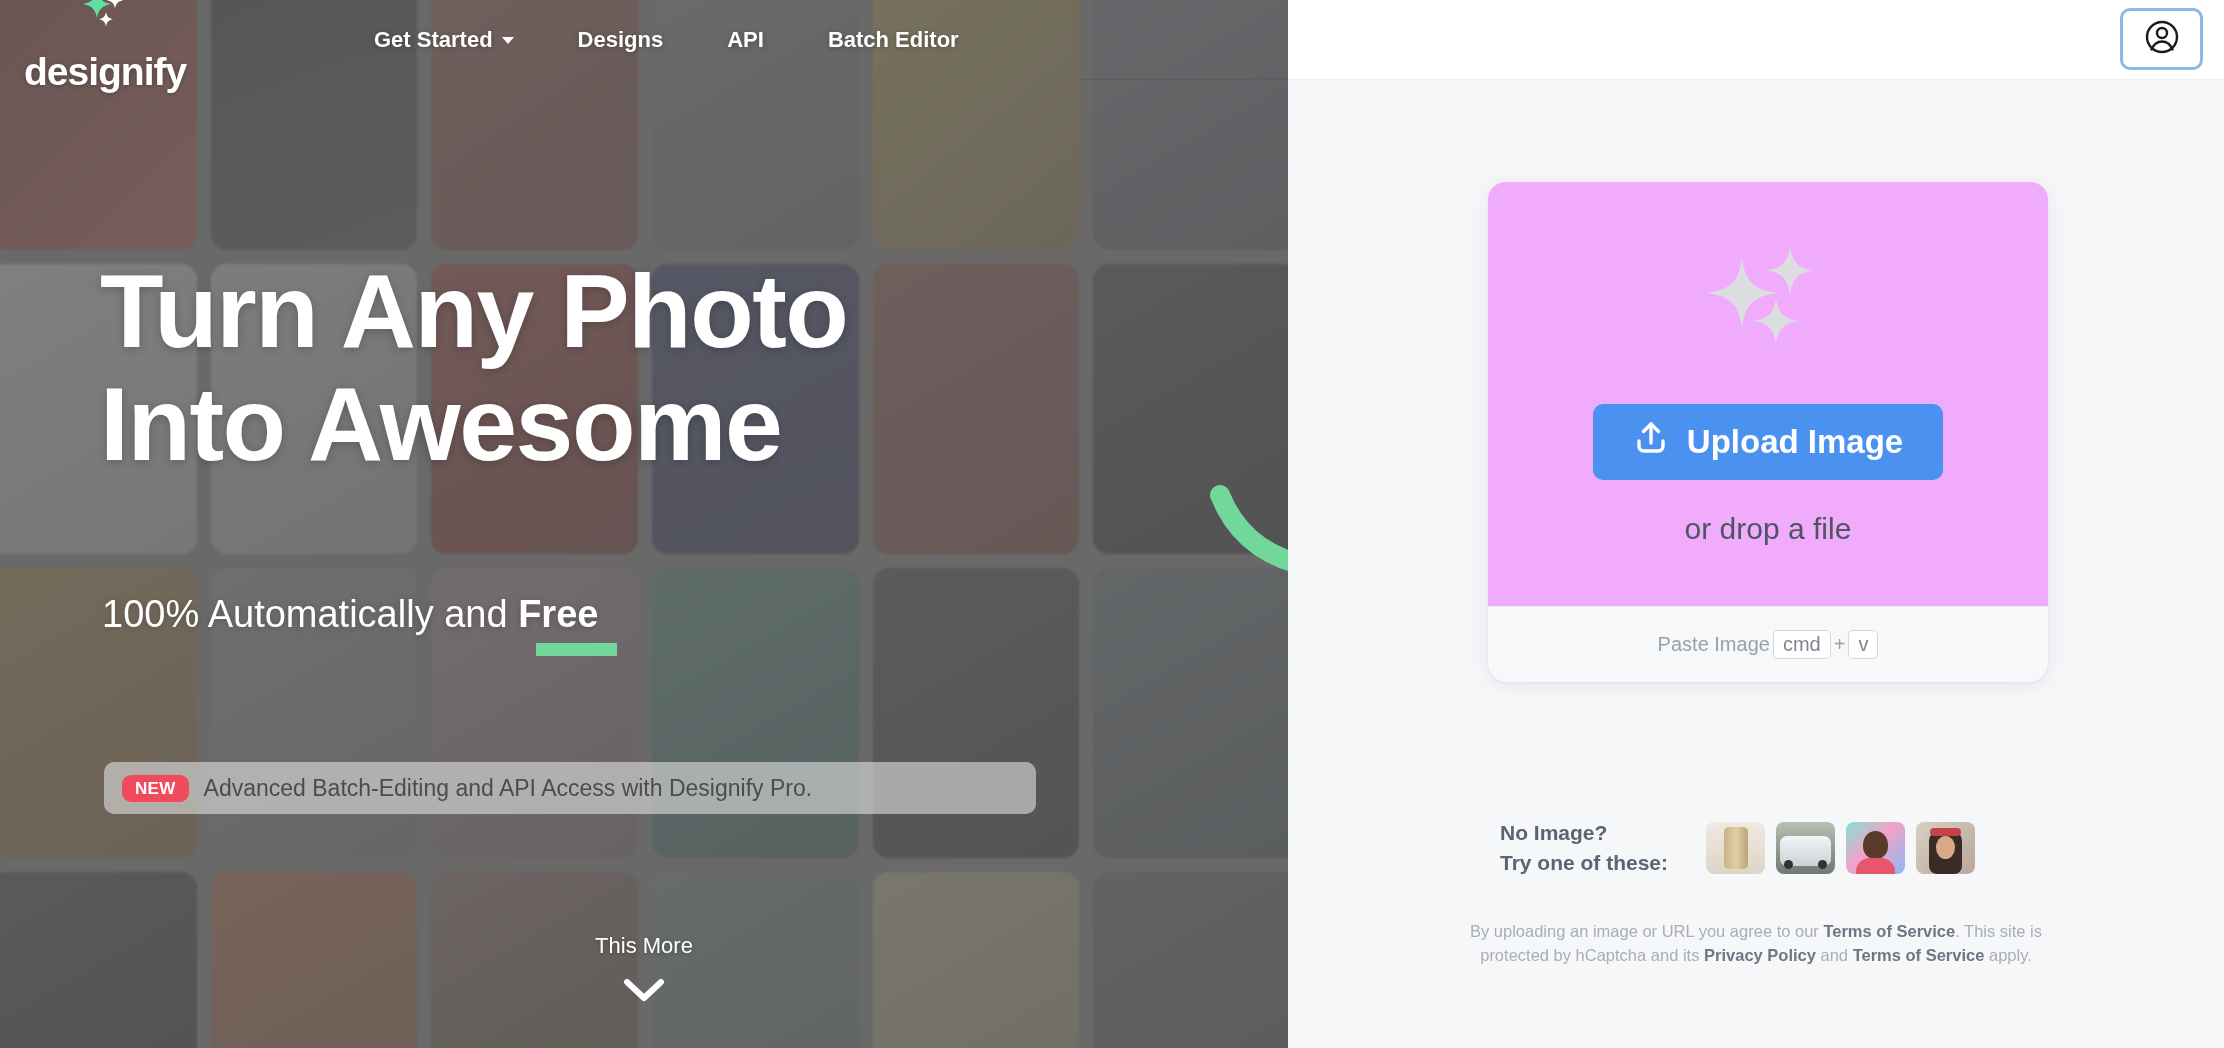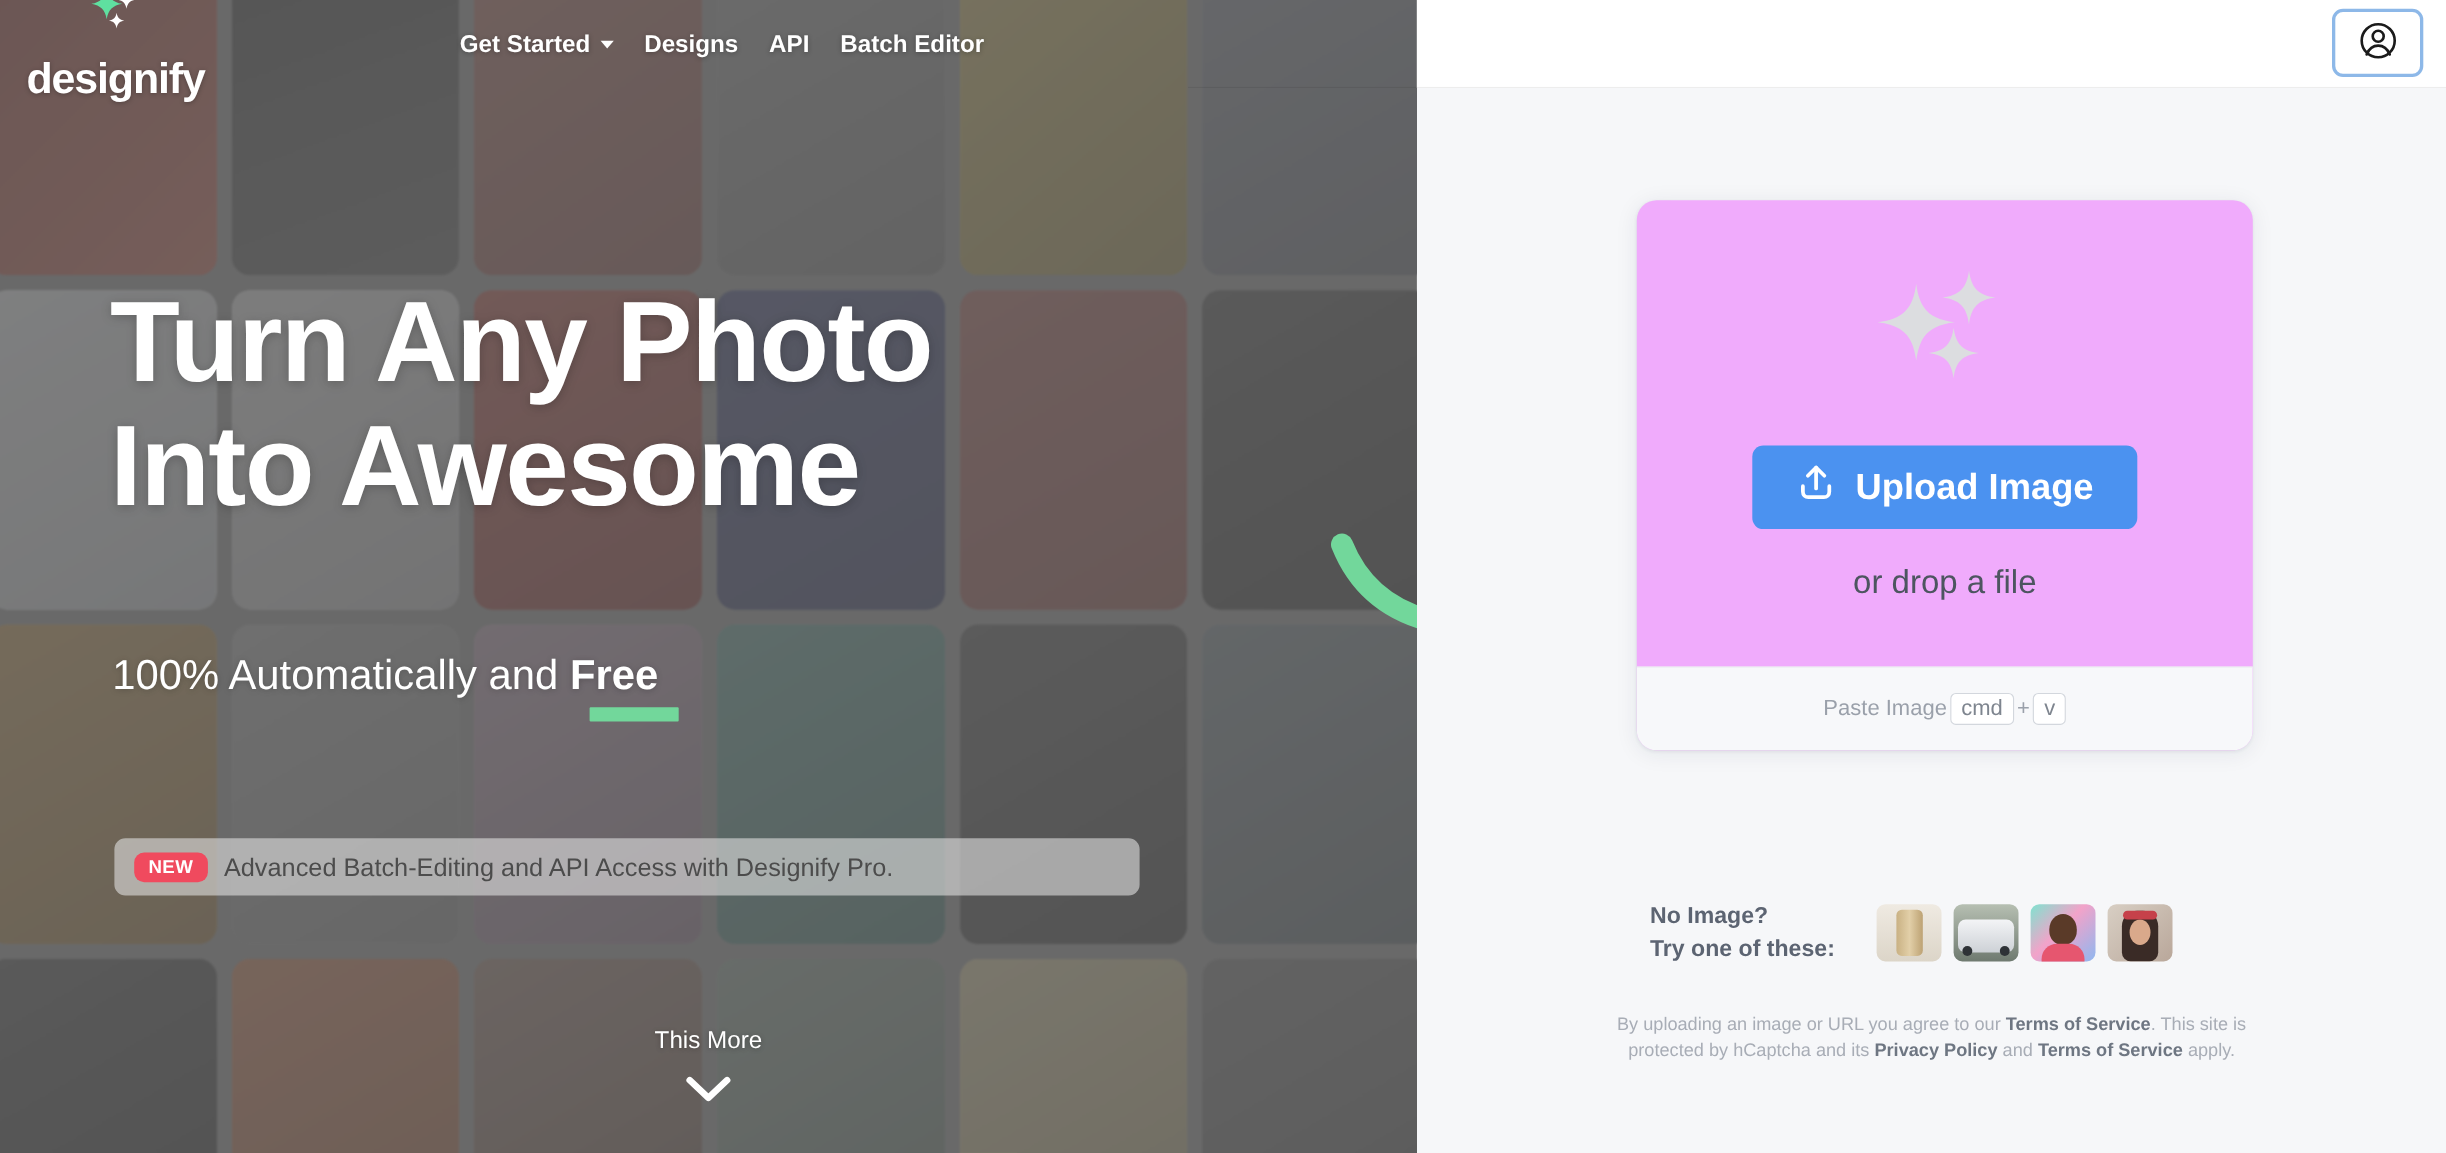--- a/index.html
+++ b/index.html
@@ -115,23 +115,23 @@
   .brand {
     position: absolute; left: 24px; top: 50%;
     transform: translateY(-50%);
     display: flex; align-items: center; gap: 14px; flex-direction: column;
   }
   .brand-name {
     color: #fff; font-size: 39px; font-weight: 800; letter-spacing: -1px;
     text-shadow: 0 1px 5px rgba(0,0,0,0.28);
   }
   .nav {
-    position: absolute; left: 418px; top: 50%;
+    position: absolute; left: 374px; top: 50%;
     transform: translateY(-50%);
-    display: flex; align-items: center; gap: 28px;
+    display: flex; align-items: center; gap: 64px;
   }
   .nav-item {
     color: #fff; font-size: 22px; font-weight: 600;
     display: flex; align-items: center; gap: 9px;
     text-shadow: 0 1px 5px rgba(0,0,0,0.3);
     cursor: pointer;
   }
   .caret {
     width: 0; height: 0;
     border-left: 6px solid transparent;

